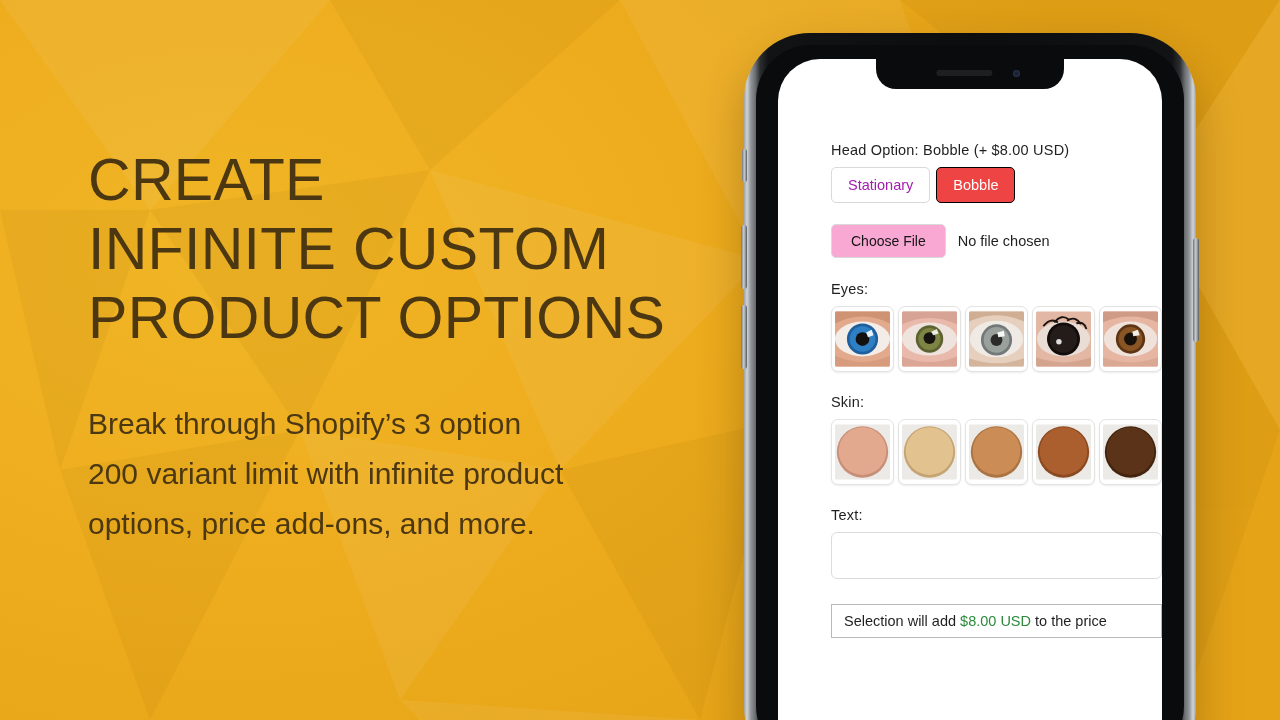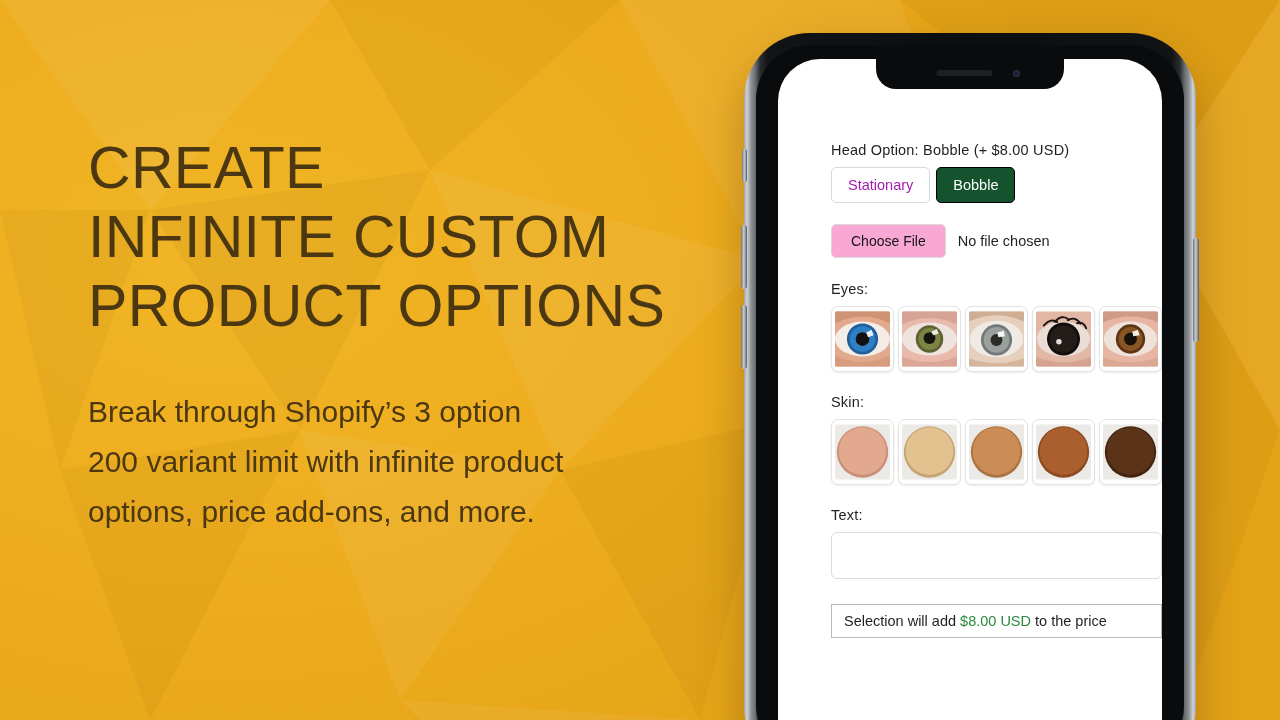--- a/index.html
+++ b/index.html
@@ -18,21 +18,21 @@
   }
   .poly {
     position:absolute; inset:0;
     overflow:hidden;
   }
   .poly svg { display:block; width:1280px; height:720px; }
 
   
   .left {
     position:absolute;
-    left:88px; top:134px;
+    left:88px; top:146px;
     width:640px;
   }
   .headline {
     font-size:59px;
     line-height:69px;
     letter-spacing:0.3px;
     color:#4b3711;
     font-weight:400;
     white-space:pre-line;
   }
@@ -132,21 +132,21 @@
     font-size:14.5px;
     padding:9px 16px;
     border-radius:5px;
     border:1px solid #d9d9d9;
     background:#fff;
     color:#a21caf;
     cursor:pointer;
     white-space:nowrap;
   }
   .variant-btn.selected {
-    background:#14532d;
+    background:#ef4444;
     color:#fff;
     border-color:#000;
   }
 
   .upload-row { display:flex; align-items:center; gap:12px; margin-bottom:23px; }
   .choose-file {
     font-family:"Liberation Sans", sans-serif;
     font-size:14px;
     padding:8px 19px;
     border-radius:5px;

